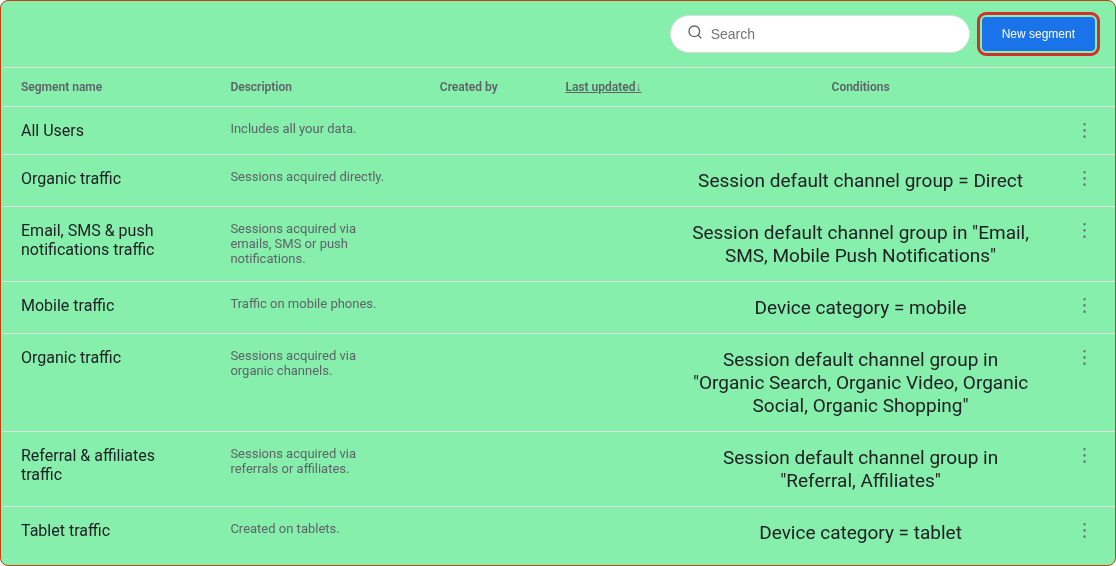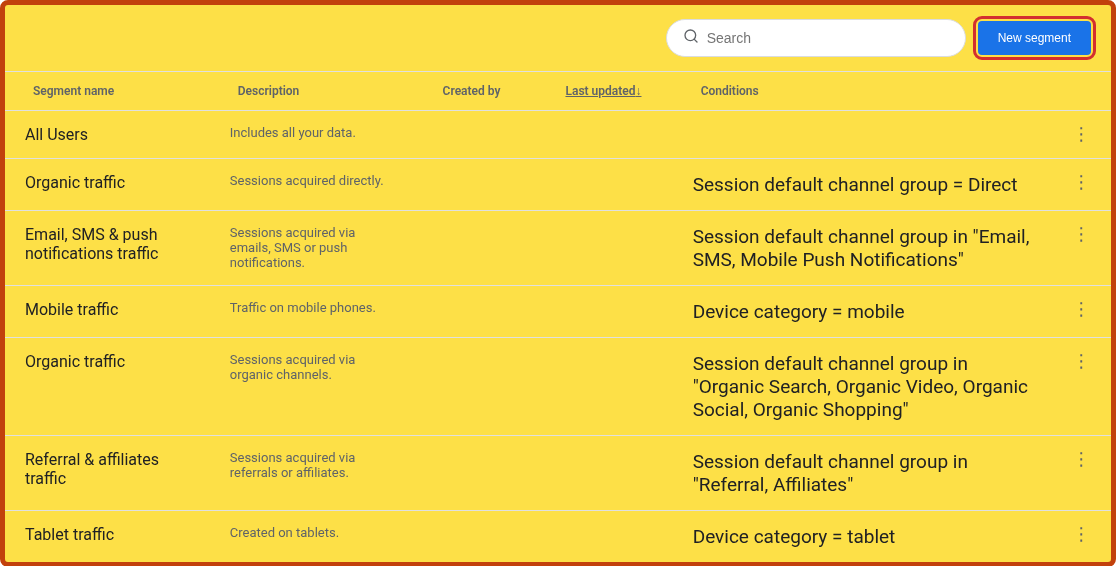--- a/index.html
+++ b/index.html
@@ -5,22 +5,22 @@
     * { box-sizing: border-box; margin: 0; padding: 0; }
     body {
       font-family: 'Google Sans', Roboto, Arial, sans-serif;
       font-size: 14px;
       background: #fff;
       color: #202124;
     }
     .container {
       width: 1116px;
       min-height: 566px;
-      background: #fde047;
-      border: 5px solid #c2410c;
+      background: #86efac;
+      border: 1px solid #c2410c;
       border-radius: 8px;
       overflow: hidden;
     }
     .toolbar {
       display: flex;
       align-items: center;
       justify-content: flex-end;
       padding: 14px 20px;
       gap: 12px;
       border-bottom: 1px solid #e0e0e0;
@@ -60,21 +60,21 @@
       outline-offset: 2px;
     }
     table {
       width: 100%;
       border-collapse: collapse;
     }
     thead tr {
       border-bottom: 1px solid #e0e0e0;
     }
     thead th {
-      padding: 12px 28px;
+      padding: 12px 20px;
       text-align: left;
       font-size: 12px;
       font-weight: 600;
       color: #5f6368;
       white-space: nowrap;
     }
     .th-last-updated {
       display: flex;
       align-items: flex-end;
       gap: 0;
@@ -116,21 +116,21 @@
       color: #5f6368;
       font-size: 18px;
       cursor: pointer;
       user-select: none;
       line-height: 1;
     }
     .col-name { width: 200px; }
     .col-desc { width: 200px; }
     .col-created { width: 120px; }
     .col-updated { width: 100px; }
-    .col-conditions { width: 370px; }
+    .col-conditions { width: 370px; text-align: center; }
     .col-actions { width: 50px; text-align: center; }
   </style>
 </head>
 <body>
 
 <div class="container">
   <div class="toolbar">
     <div class="search-box">
       <span class="search-icon">
         <svg width="16" height="16" viewBox="0 0 24 24" fill="none" stroke="#5f6368" stroke-width="2" stroke-linecap="round" stroke-linejoin="round">

